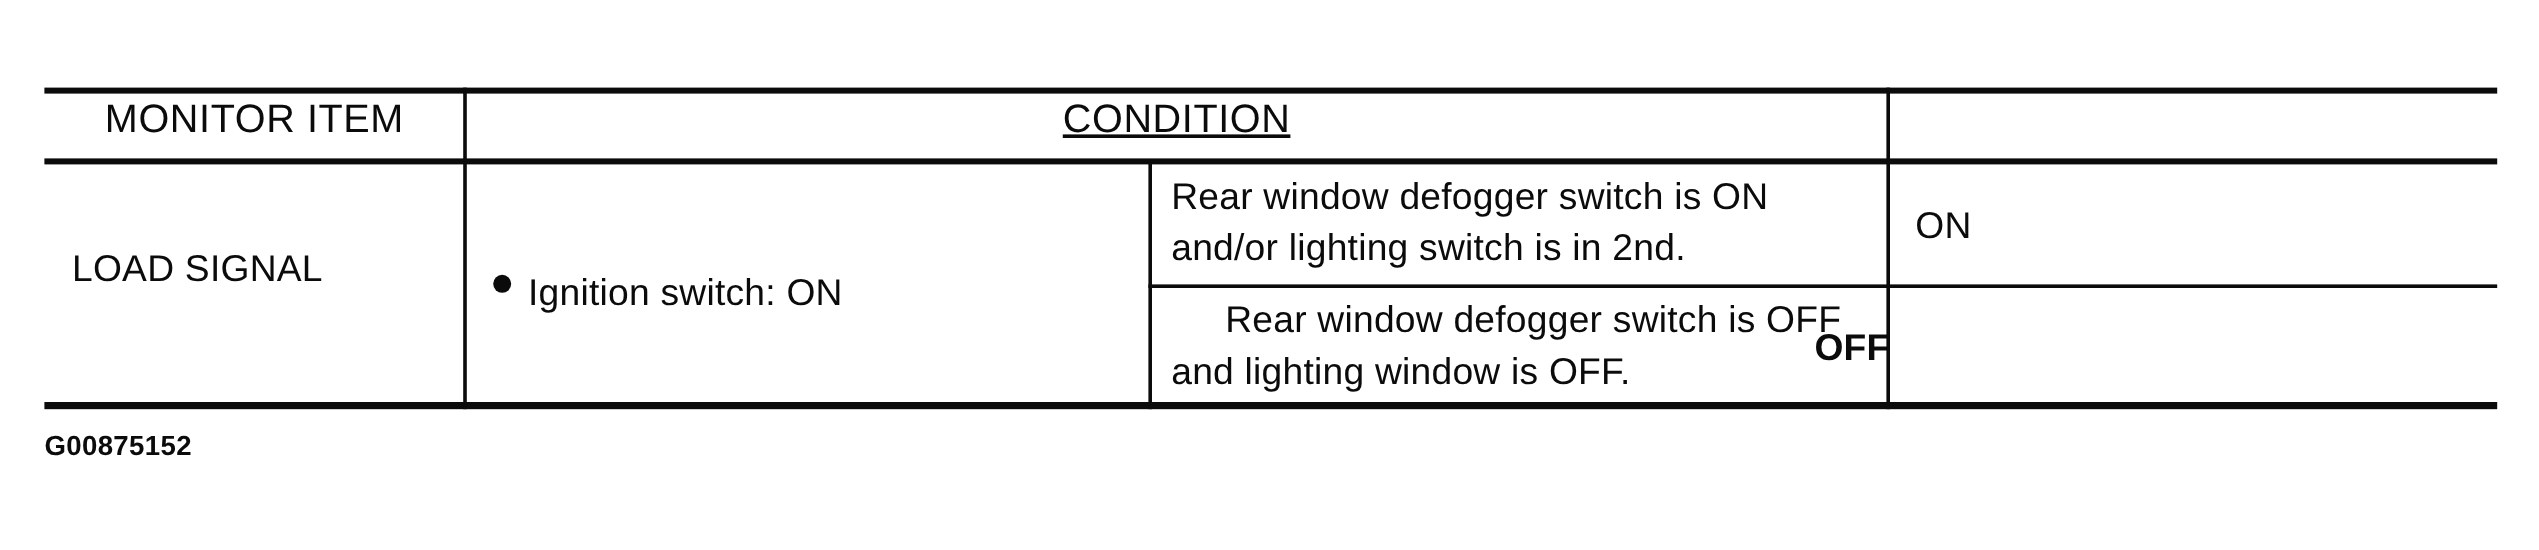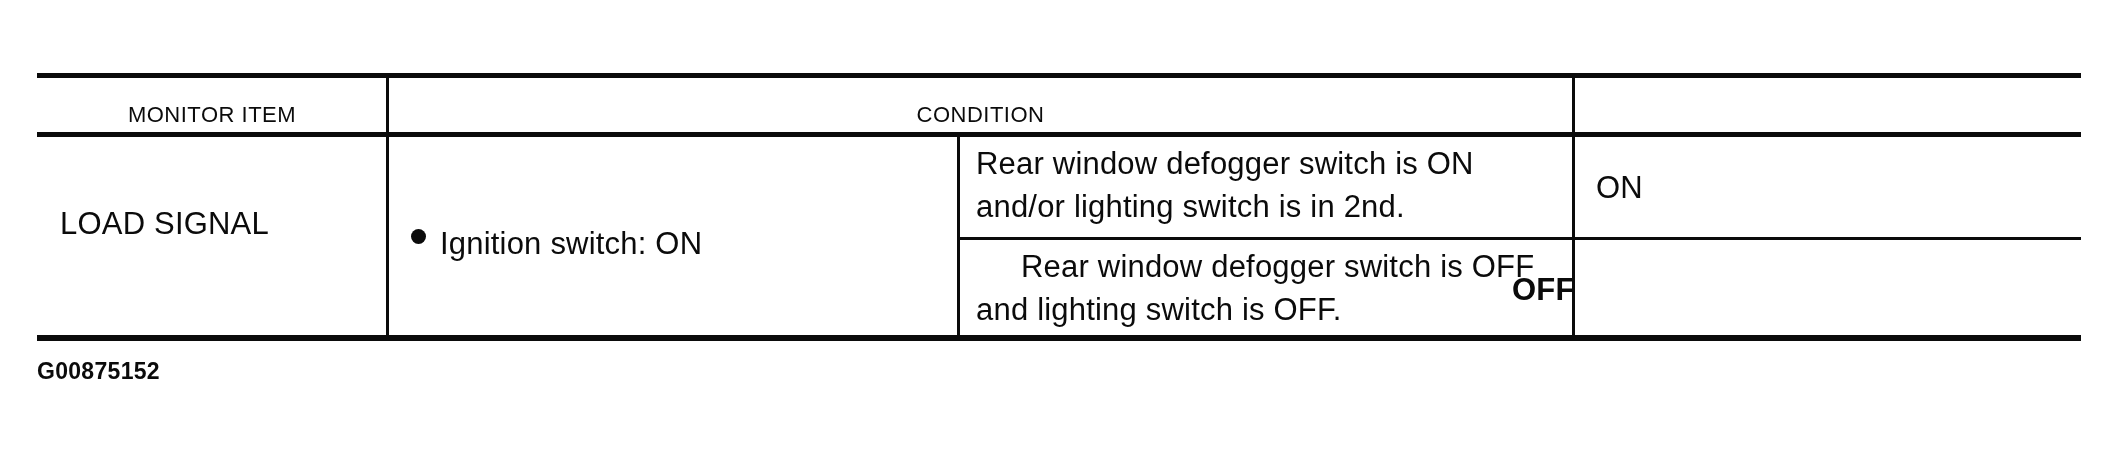--- a/index.html
+++ b/index.html
@@ -21,28 +21,28 @@
   #rule-subrow     { left: 957px; top: 237px; width: 1124px; height: 3px; }
   #rule-bottom     { left: 37px;  top: 335px; width: 2044px; height: 6px; }
 
   
   #vline-col1      { left: 386px;  top: 73px;  width: 3px; height: 268px; }
   #vline-col3      { left: 1572px; top: 73px;  width: 3px; height: 268px; }
   #vline-subcol    { left: 957px;  top: 135px; width: 3px; height: 206px; }
 
   .hdr {
     position: absolute;
-    top: 102px;
-    font-size: 22px;
+    top: 80px;
+    font-size: 33px;
     letter-spacing: 0.5px;
     text-align: center;
     white-space: nowrap;
   }
   #hdr-monitor  { left: 37px;   width: 350px;  }
-  #hdr-cond     { left: 389px;  width: 1183px; }
+  #hdr-cond     { left: 389px;  width: 1183px; text-decoration: underline; }
   #hdr-spec     { left: 1575px; width: 505px;  }
 
   .body-text {
     position: absolute;
     font-size: 31px;
     letter-spacing: 0.2px;
     white-space: nowrap;
   }
   #monitor-item   { left: 60px;  top: 206px; }
   #cond-main-text { left: 440px; top: 226px; }
@@ -87,20 +87,20 @@
 
   <div class="body-text" id="monitor-item">LOAD SIGNAL</div>
 
   <div id="cond-bullet"></div>
   <div class="body-text" id="cond-main-text">Ignition switch: ON</div>
 
   <div class="body-text" id="cond-r1-l1">Rear window defogger switch is ON</div>
   <div class="body-text" id="cond-r1-l2">and/or lighting switch is in 2nd.</div>
 
   <div class="body-text" id="cond-r2-l1">Rear window defogger switch is OFF</div>
-  <div class="body-text" id="cond-r2-l2">and lighting switch is OFF.</div>
+  <div class="body-text" id="cond-r2-l2">and lighting window is OFF.</div>
 
   <div class="body-text" id="spec-r1">ON</div>
   <div class="body-text" id="spec-r2">OFF</div>
 
   <div id="figure-id">G00875152</div>
 
 </div>
 
 </body></html>

